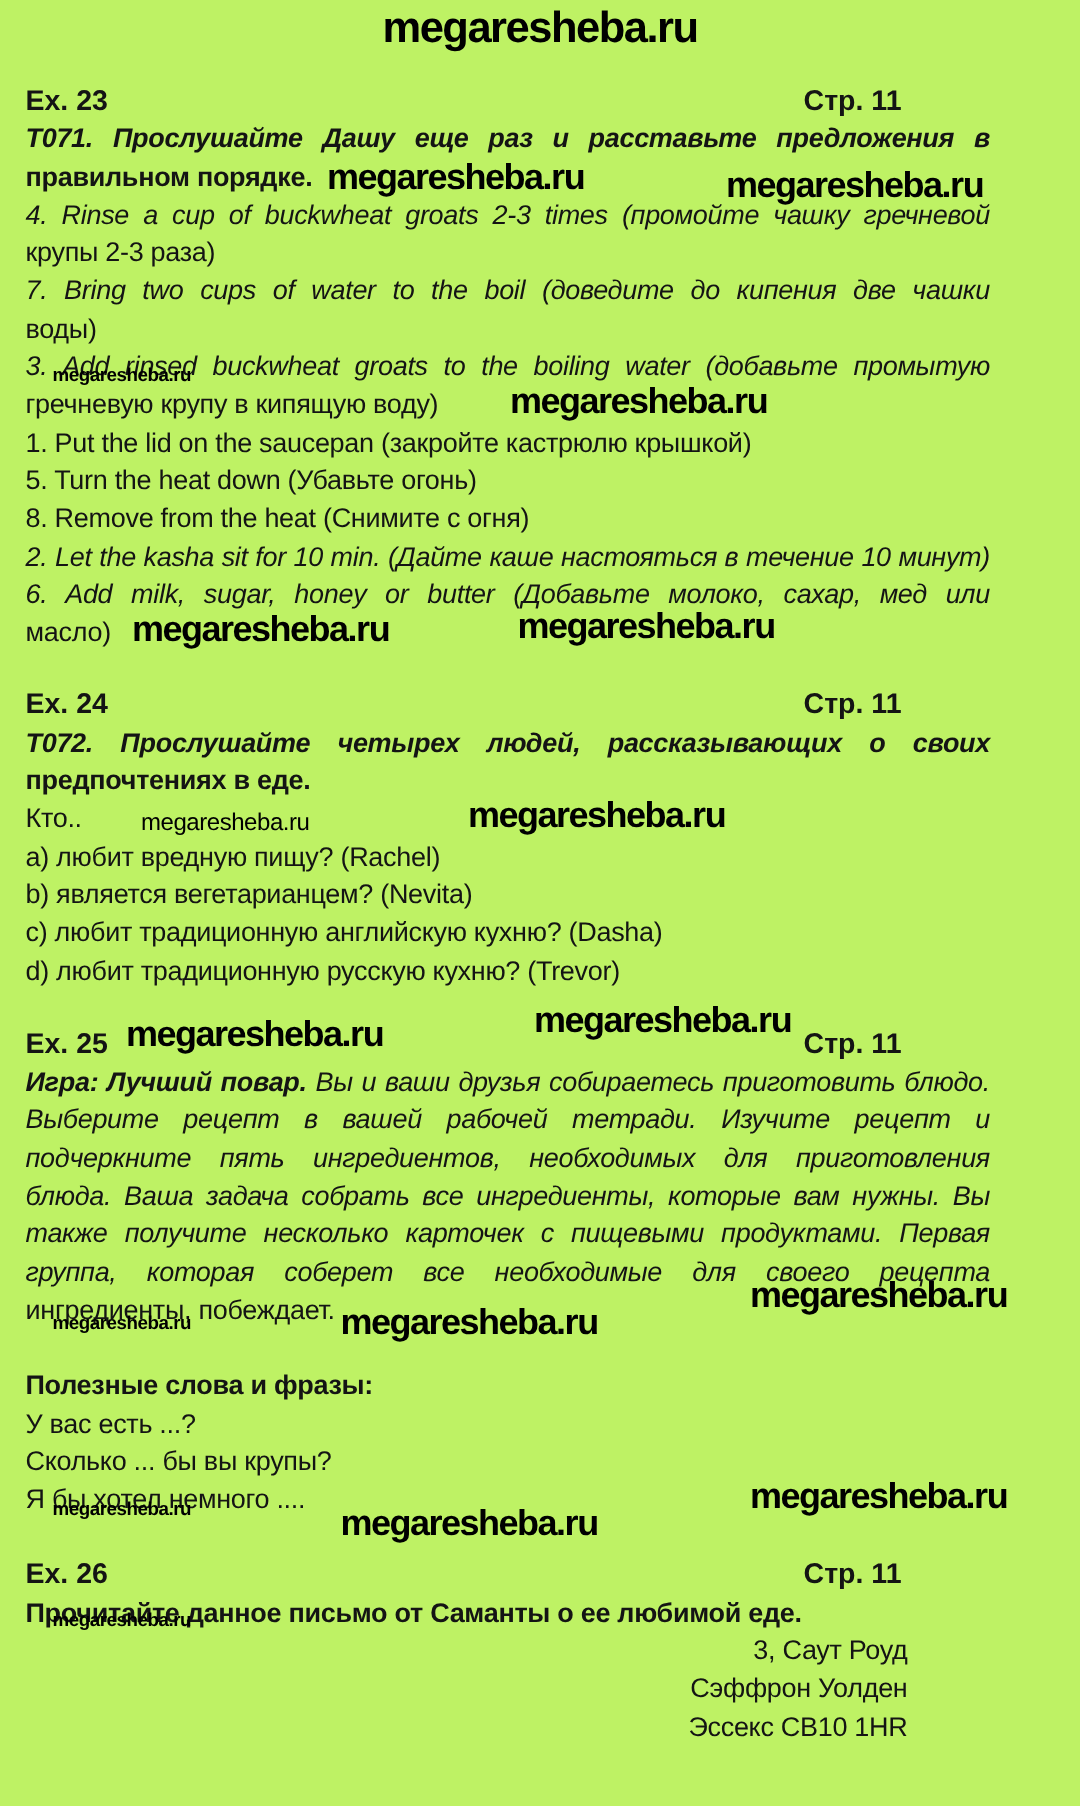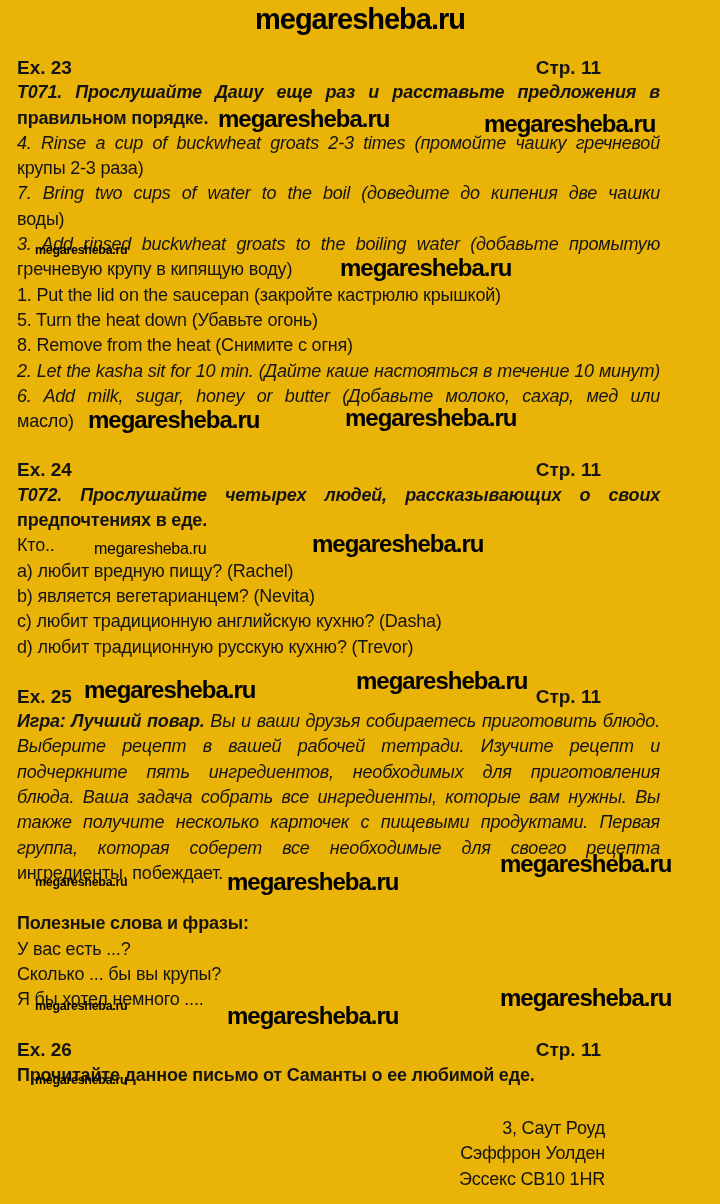--- a/index.html
+++ b/index.html
@@ -1,27 +1,27 @@
 <!DOCTYPE html>
 <html><head>
 <meta charset="utf-8">
 <style>
   html,body{margin:0;padding:0;background:#fff;}
-  #page{position:relative;width:720px;height:1204px;background:#eab308;overflow:hidden;
+  #page{position:relative;width:720px;height:1204px;background:#bef264;overflow:hidden;
         font-family:"Liberation Sans","DejaVu Sans",sans-serif;color:#141414;}
   .full{width:720px;text-align:center;}
   .hdr-wm{padding-top:2px;font-size:29px;font-weight:700;letter-spacing:-1px;line-height:34px;color:#000;}
   .content{margin-left:17px;margin-right:60px;}
   .gap19{height:19px;} .gap23{height:23px;} .gap24{height:24px;} .gap25{height:25px;}
   .ln{font-size:18px;line-height:25.3px;letter-spacing:-0.2px;white-space:nowrap;}
   .just{white-space:normal;text-align:justify;text-align-last:justify;font-style:italic;}
   .b{font-weight:700;}
   .exrow{display:flex;justify-content:space-between;font-weight:700;font-size:19px;line-height:25.3px;}
   .exrow .pg{margin-right:59px;}
-  .addr{text-align:right;margin-right:55px;margin-top:28px;}
+  .addr{text-align:right;margin-right:55px;}
   .footer{position:absolute;left:0;top:1213px;width:648px;text-align:center;
           font-size:29px;font-weight:700;letter-spacing:-0.5px;color:#000;}
   .wm-big{position:absolute;font-weight:700;font-size:24px;letter-spacing:-1px;color:#000;
           white-space:nowrap;line-height:26px;}
   .wm-sm{position:absolute;font-weight:400;font-size:16px;letter-spacing:-0.3px;color:#000;
          white-space:nowrap;line-height:17px;}
   .wm-tiny{position:absolute;font-weight:700;font-size:12.5px;letter-spacing:-0.3px;color:#000;
            white-space:nowrap;line-height:14px;}
 </style>
 </head>

